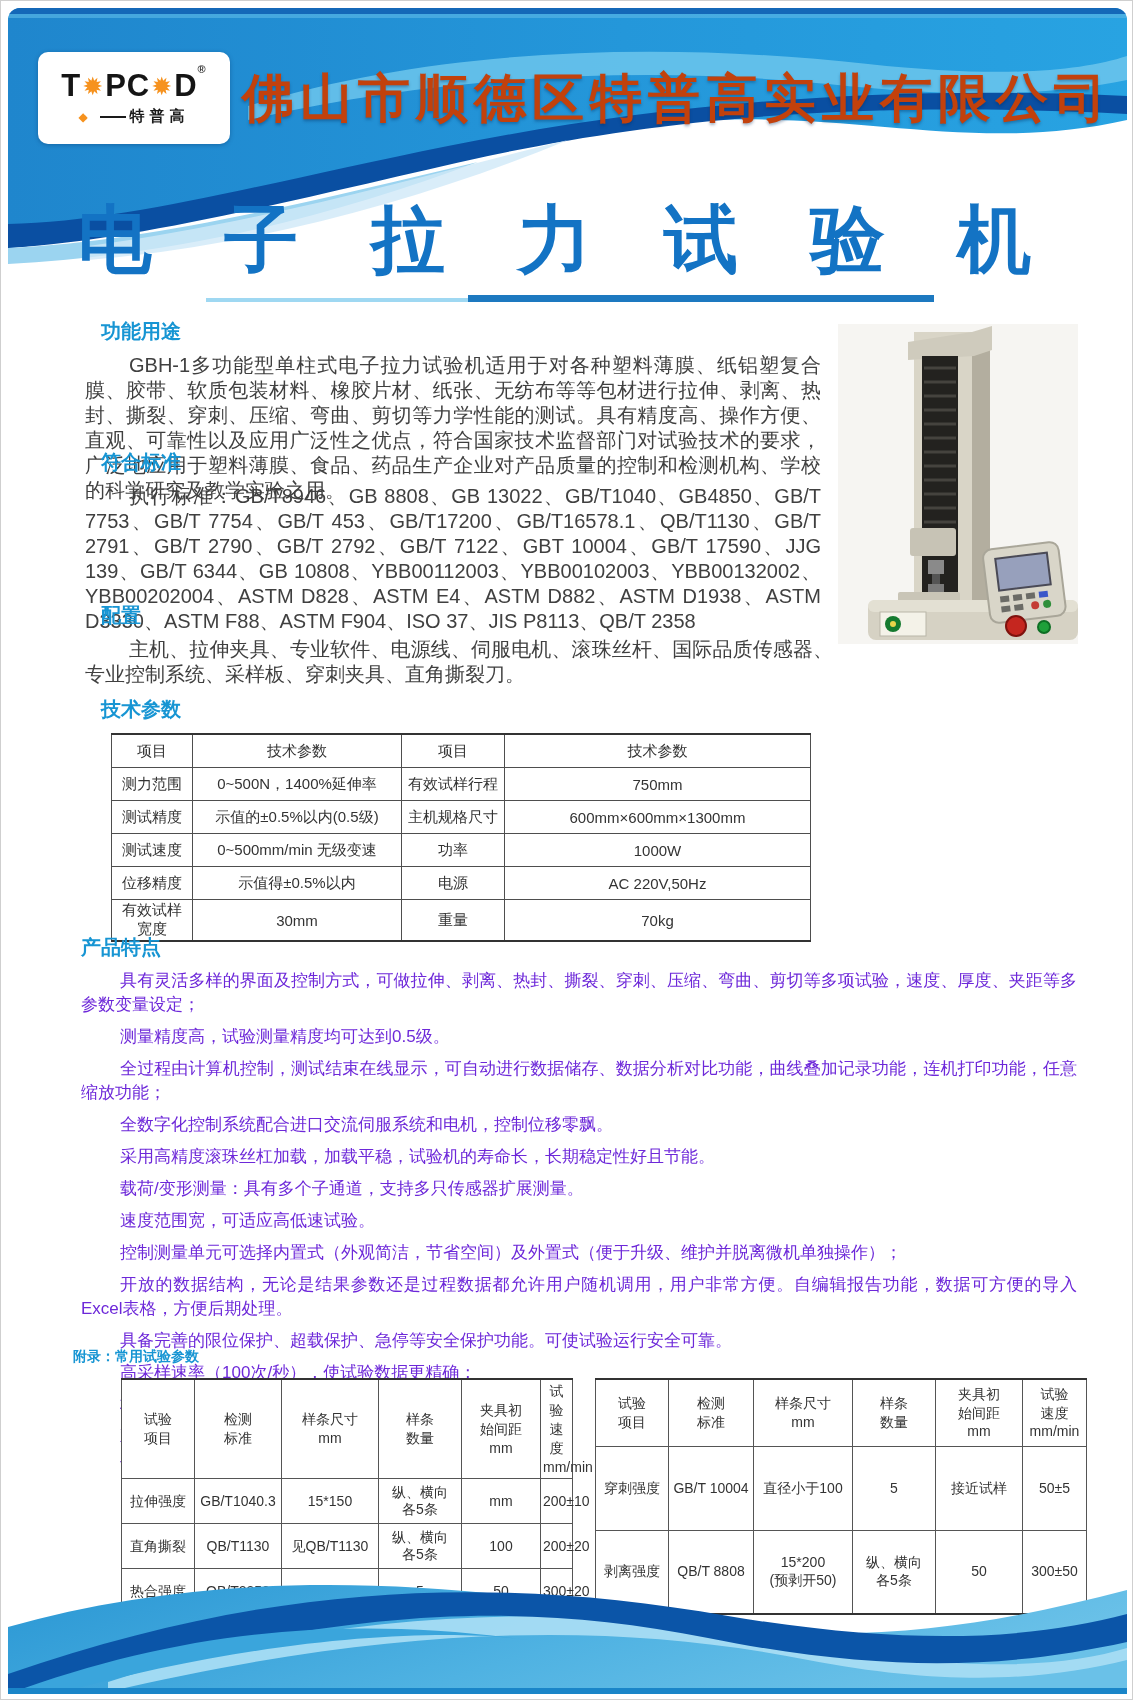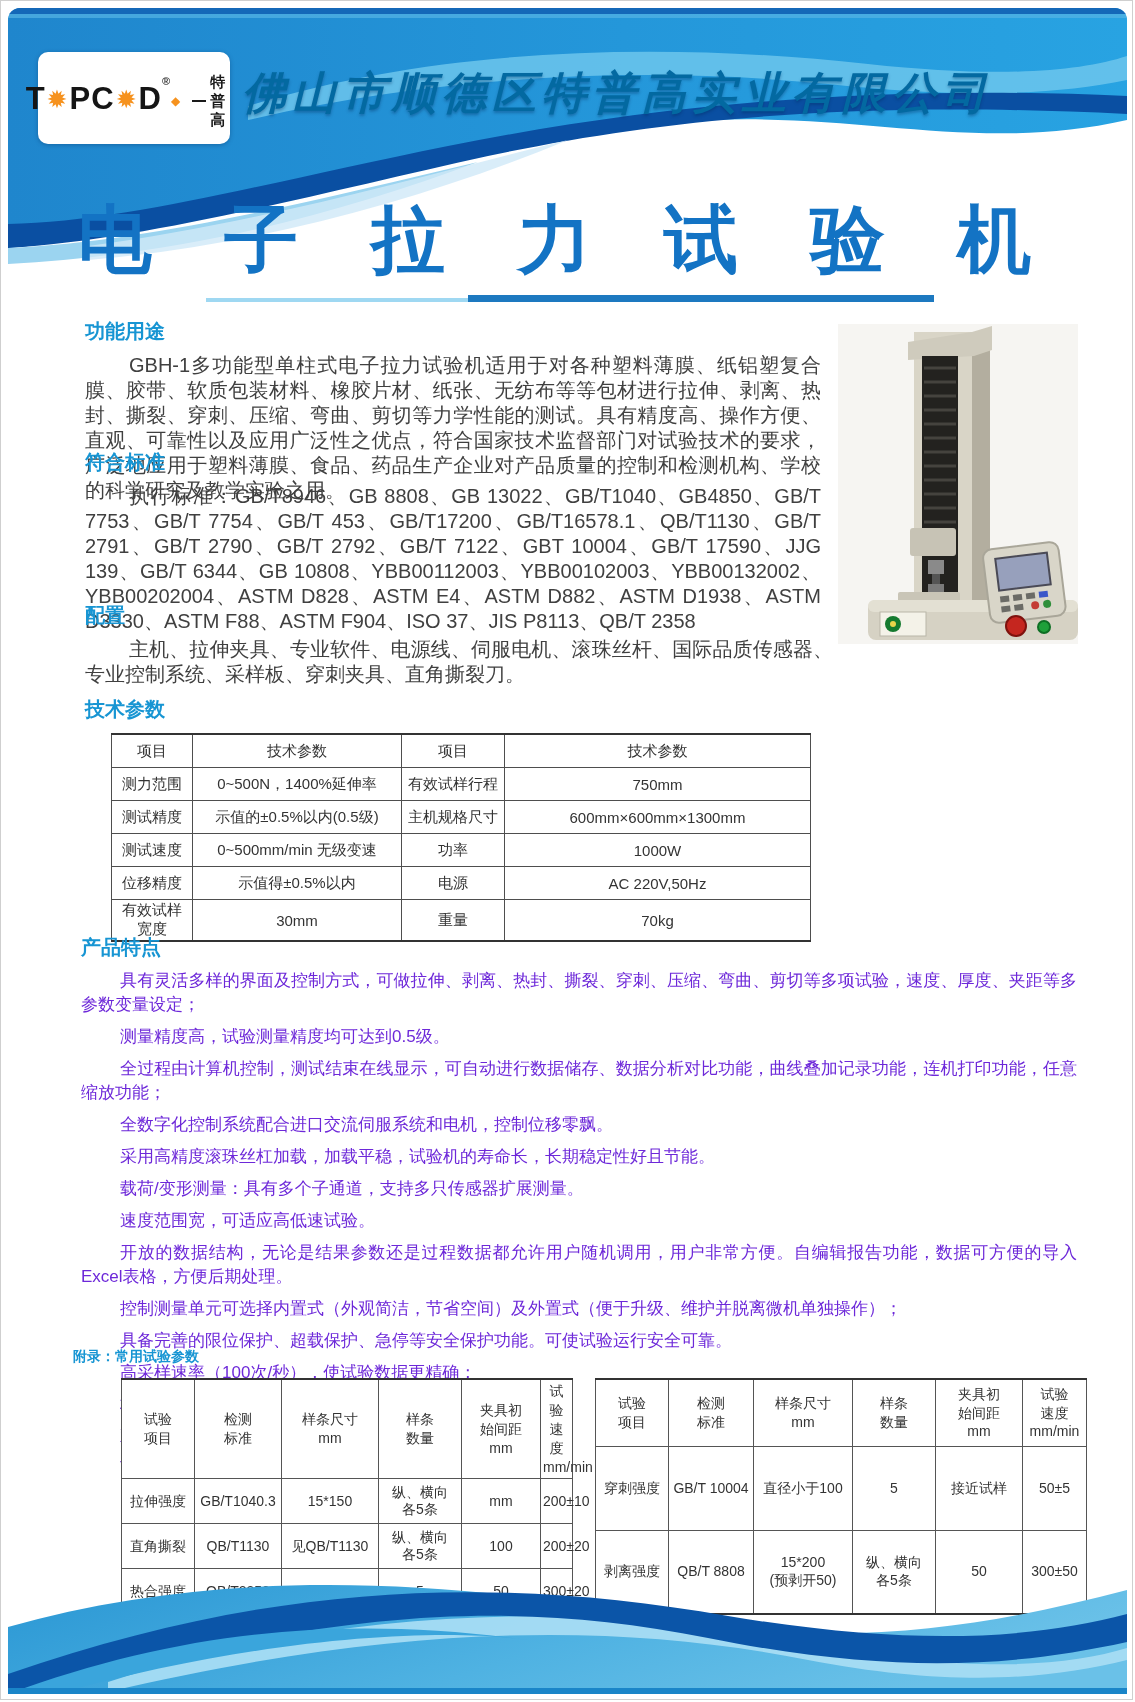--- a/index.html
+++ b/index.html
@@ -3,39 +3,39 @@
 <meta charset="utf-8">
 <style>
   html,body{margin:0;padding:0;background:#fff;}
   body{font-family:"Liberation Sans","DejaVu Sans",sans-serif;color:#3f3f3f;}
   .frame{width:1133px;height:1700px;border:1px solid #cfcfcf;background:#fff;position:relative;box-sizing:border-box;}
   .poster{position:absolute;left:7px;top:7px;width:1119px;height:1686px;background:#fff;overflow:hidden;}
 
   
   .header-wrap{position:absolute;top:0;left:0;width:1119px;height:260px;border-radius:12px 12px 0 0;overflow:hidden;}
   .logo-box{position:absolute;left:30px;top:44px;width:192px;height:92px;background:#fff;border-radius:10px;
-            box-shadow:0 1px 4px rgba(0,40,90,.35);display:flex;flex-direction:row;align-items:center;justify-content:center;}
+            box-shadow:0 1px 4px rgba(0,40,90,.35);display:flex;flex-direction:column;align-items:center;justify-content:center;}
   .logo-line1{font-weight:bold;font-size:31px;color:#151515;letter-spacing:1px;line-height:1;position:relative;}
   .logo-line1 .o-icon{color:#f6921e;font-size:25px;vertical-align:1px;padding:0 1px;}
   .logo-line1 sup{font-size:11px;position:relative;top:-12px;color:#333;}
   .logo-line2{margin-top:6px;display:flex;align-items:center;font-size:15px;font-weight:bold;color:#1a1a1a;letter-spacing:5px;}
   .logo-line2 .dash{display:inline-block;height:2px;background:#1a1a1a;width:26px;margin:0 4px;}
   .logo-line2 .diamond{color:#f6921e;font-size:12px;margin-right:3px;}
-  .company-name{position:absolute;left:234px;top:56px;width:880px;color:#0369a1;font-size:44px;font-weight:bold;letter-spacing:6px;
-                text-shadow:0 2px 3px rgba(0,40,90,.35);white-space:nowrap;font-style:italic;}
+  .company-name{position:absolute;left:234px;top:56px;width:880px;color:#c2410c;font-size:52px;font-weight:bold;letter-spacing:6px;
+                text-shadow:0 2px 3px rgba(0,40,90,.35);white-space:nowrap;}
 
   
   .main-title{position:absolute;top:186px;left:0;width:100%;text-align:center;color:#1373c4;font-size:74px;font-weight:bold;
               letter-spacing:26px;line-height:1.25;}
   .title-underline{position:absolute;top:287px;left:198px;width:728px;display:flex;align-items:flex-end;height:7px;}
   .title-underline .seg-light{width:36%;height:4px;background:#9fd8f2;}
   .title-underline .seg-dark{width:64%;height:7px;background:#1d79c0;}
 
   
-  .sec-heading{color:#1795d3;font-size:20px;font-weight:bold;margin:0 0 8px 0;}
+  .sec-heading{color:#1795d3;font-size:20px;font-weight:bold;margin:0 0 8px 16px;}
   .sec-body{font-size:20px;line-height:25px;margin:0;text-align:justify;text-indent:2.2em;color:#404040;}
   .sec-use{position:absolute;top:310px;left:77px;width:736px;}
   .sec-standards{position:absolute;top:441px;left:77px;width:736px;}
   .sec-config{position:absolute;top:594px;left:77px;width:748px;}
 
   
   .machine{position:absolute;top:302px;left:812px;width:270px;height:340px;}
 
   
   .sec-tech{position:absolute;top:688px;left:77px;width:1010px;}
@@ -221,22 +221,22 @@
   <div class="sec-features">
     <h3 class="sec-heading">产品特点</h3>
     <div>
           <p class="feature-line">具有灵活多样的界面及控制方式，可做拉伸、剥离、热封、撕裂、穿刺、压缩、弯曲、剪切等多项试验，速度、厚度、夹距等多参数变量设定；</p>
           <p class="feature-line">测量精度高，试验测量精度均可达到0.5级。</p>
           <p class="feature-line">全过程由计算机控制，测试结束在线显示，可自动进行数据储存、数据分析对比功能，曲线叠加记录功能，连机打印功能，任意缩放功能；</p>
           <p class="feature-line">全数字化控制系统配合进口交流伺服系统和电机，控制位移零飘。</p>
           <p class="feature-line">采用高精度滚珠丝杠加载，加载平稳，试验机的寿命长，长期稳定性好且节能。</p>
           <p class="feature-line">载荷/变形测量：具有多个子通道，支持多只传感器扩展测量。</p>
           <p class="feature-line">速度范围宽，可适应高低速试验。</p>
+          <p class="feature-line">控制测量单元可选择内置式（外观简洁，节省空间）及外置式（便于升级、维护并脱离微机单独操作）；</p>
           <p class="feature-line">开放的数据结构，无论是结果参数还是过程数据都允许用户随机调用，用户非常方便。自编辑报告功能，数据可方便的导入Excel表格，方便后期处理。</p>
-          <p class="feature-line">控制测量单元可选择内置式（外观简洁，节省空间）及外置式（便于升级、维护并脱离微机单独操作）；</p>
           <p class="feature-line">具备完善的限位保护、超载保护、急停等安全保护功能。可使试验运行安全可靠。</p>
           <p class="feature-line">高采样速率（100次/秒），使试验数据更精确；</p>
           <p class="feature-line">核心采用进口部件，更精确，更耐用；</p>
           <p class="feature-line">双立柱桌上型结构，美观大方，刚性好;</p>
           <p class="feature-line">可选装气动夹具，适用于多种夹具。</p>
         </div>
   </div>
 
   <div class="sec-appendix">
     <h3 class="appendix-heading">附录：常用试验参数</h3>

